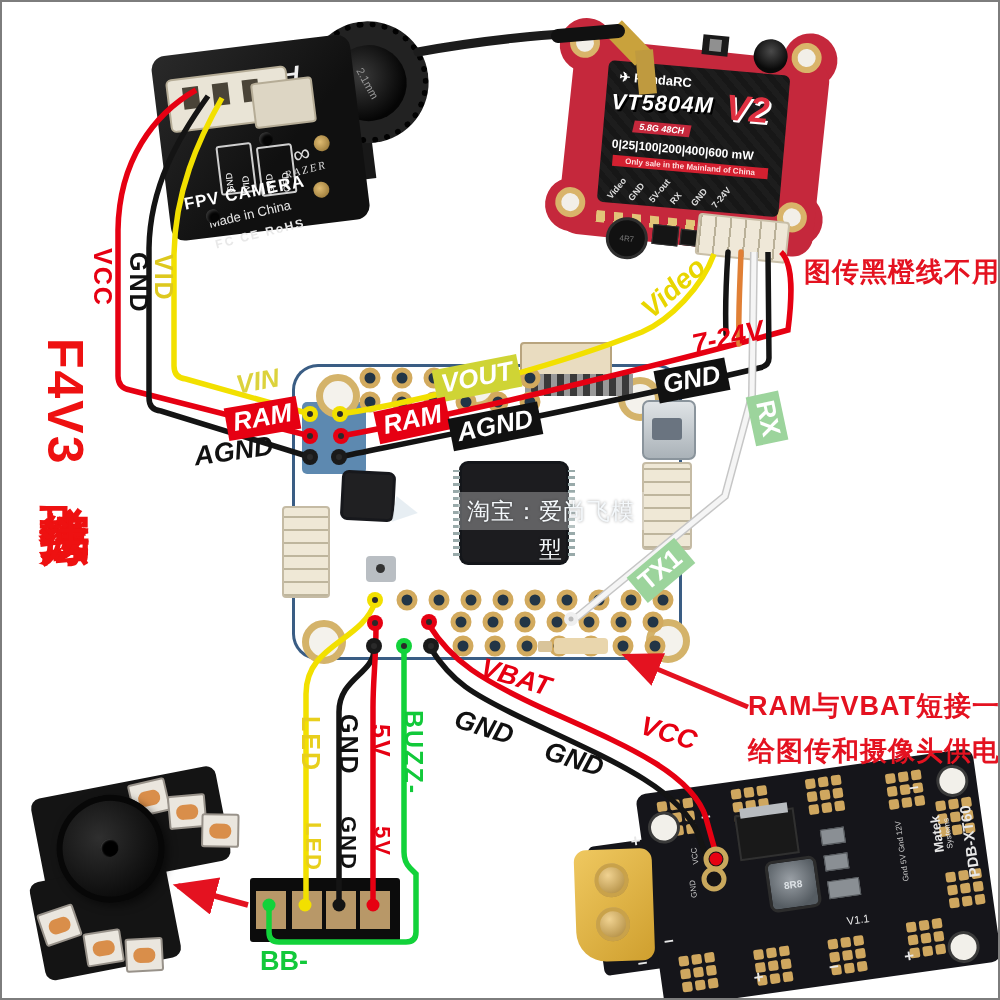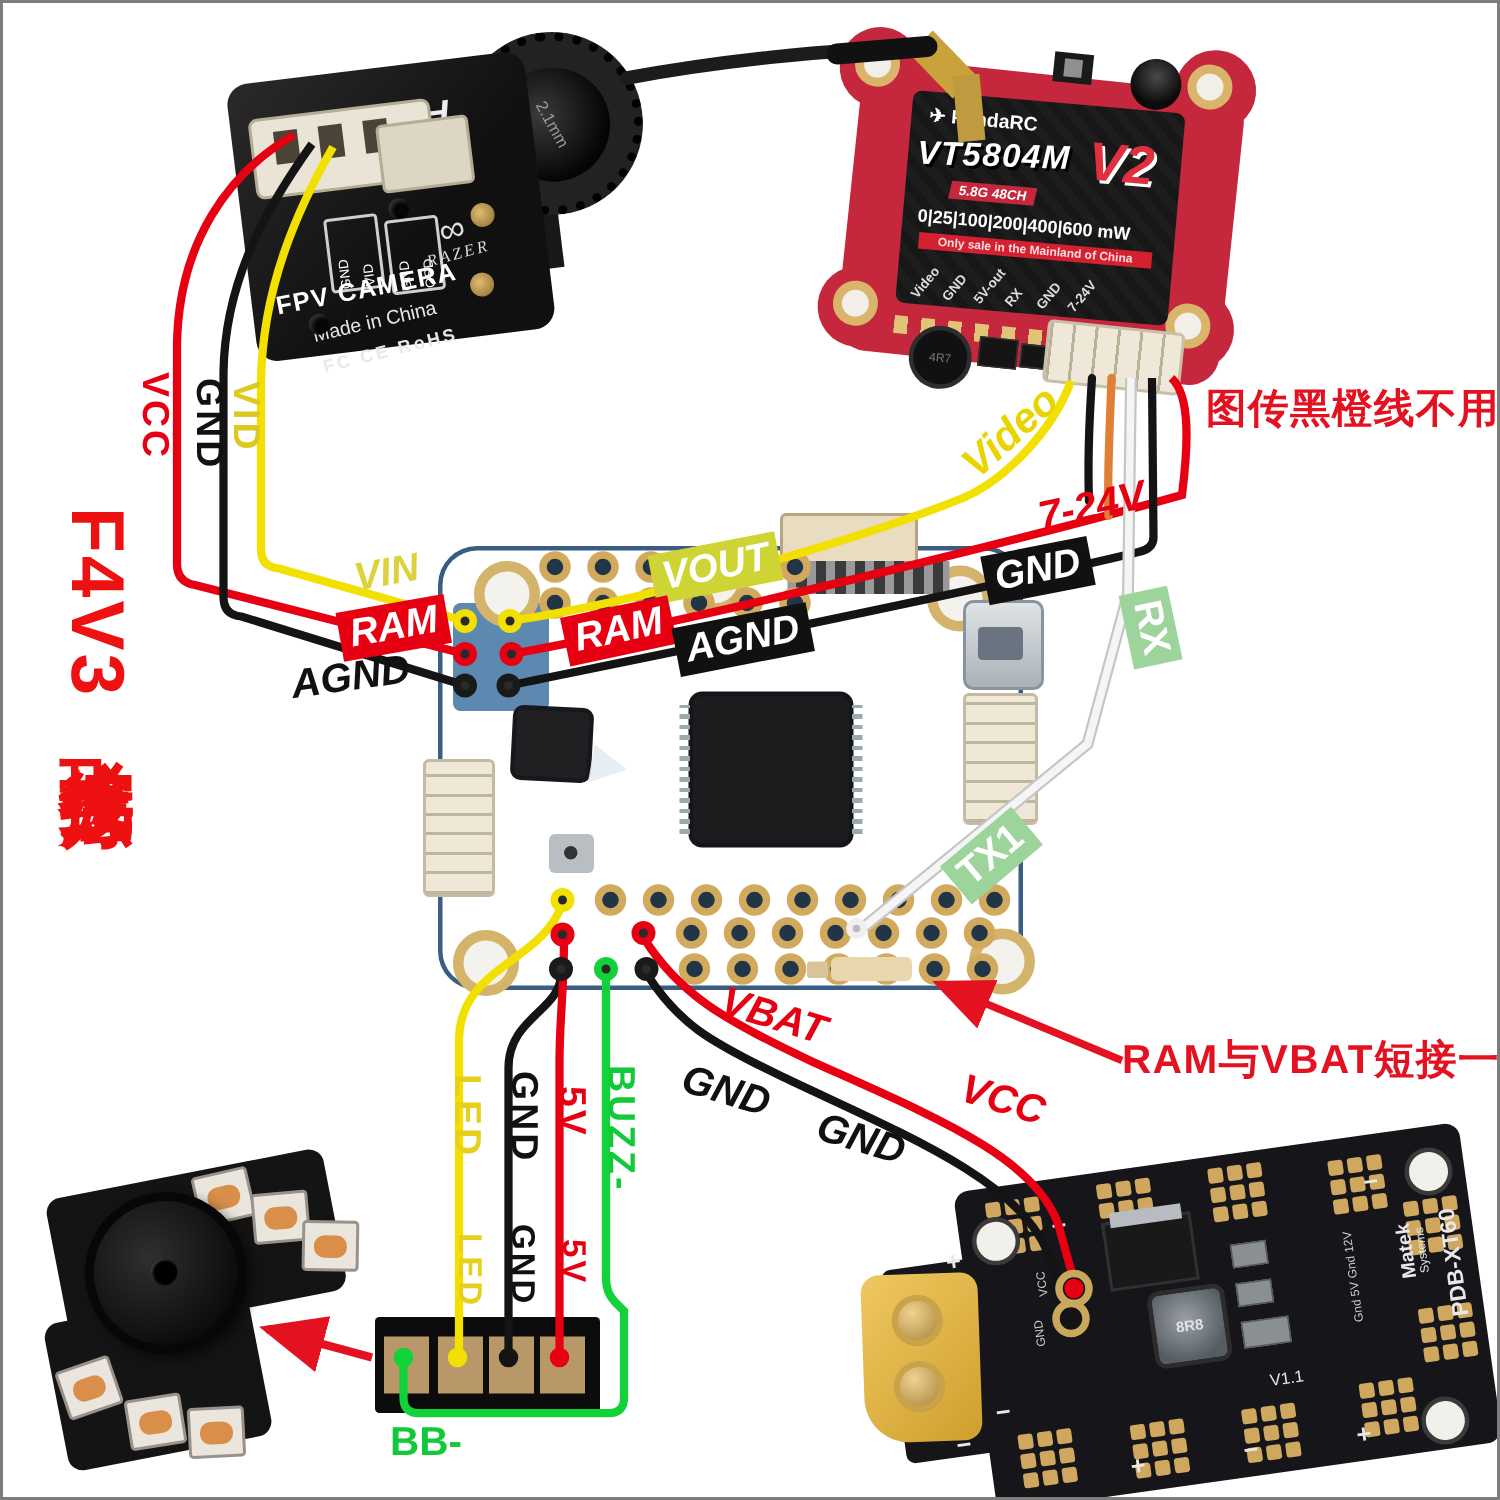--- a/index.html
+++ b/index.html
@@ -214,20 +214,21 @@
     <div class="abs fc-hole" style="left:356px;top:261px"></div>
     <div class="abs fc-header"></div>
     <div class="abs fc-pins"></div>
     <div class="abs fc-usb"></div>
     <div class="abs fc-jst" style="left:352px;top:104px;width:46px;height:84px"></div>
     <div class="abs fc-jst" style="left:-8px;top:148px;width:44px;height:88px"></div>
     <div class="abs fc-gyro"></div>
     <div class="abs fc-baro"></div>
     <div class="abs fc-silk"></div>
     <div class="abs fc-mcu"></div>
+    <div class="abs fc-wm">淘宝：爱尚飞模型</div>
   </div>
 
   <div id="buzzer" class="comp">
     <div class="abs bz" style="left:28px;top:8px;width:188px;height:96px;transform:rotate(2deg)"></div>
     <div class="abs bz" style="left:8px;top:88px;width:138px;height:100px;transform:rotate(2deg)"></div>
     <div class="abs led" style="left:128px;top:12px">
         <i></i>
       </div>
     <div class="abs led" style="left:162px;top:34px;transform:rotate(8deg)">
         <i></i>
@@ -540,13 +541,14 @@
   <div class="lbl vlbl red" style="left:364px;top:722px">5V</div>
   <div class="lbl vlbl grn" style="left:397px;top:708px">BUZZ-</div>
 
   <div class="lbl vlbl" style="left:298px;top:820px;color:#e8cf1c;font-size:22px">LED</div>
   <div class="lbl vlbl blk" style="left:333px;top:814px;font-size:22px">GND</div>
   <div class="lbl vlbl red" style="left:367px;top:824px;font-size:22px">5V</div>
   <div class="lbl grn" style="left:258px;top:944px;font:bold 27px 'Liberation Sans',sans-serif">BB-</div>
 
   <div class="lbl note" style="left:802px;top:252px">图传黑橙线不用接</div>
   <div class="lbl note" style="left:746px;top:686px">RAM与VBAT短接一起</div>
+  <div class="lbl note" style="left:746px;top:731px">给图传和摄像头供电</div>
 </div>
 
 </body></html>

